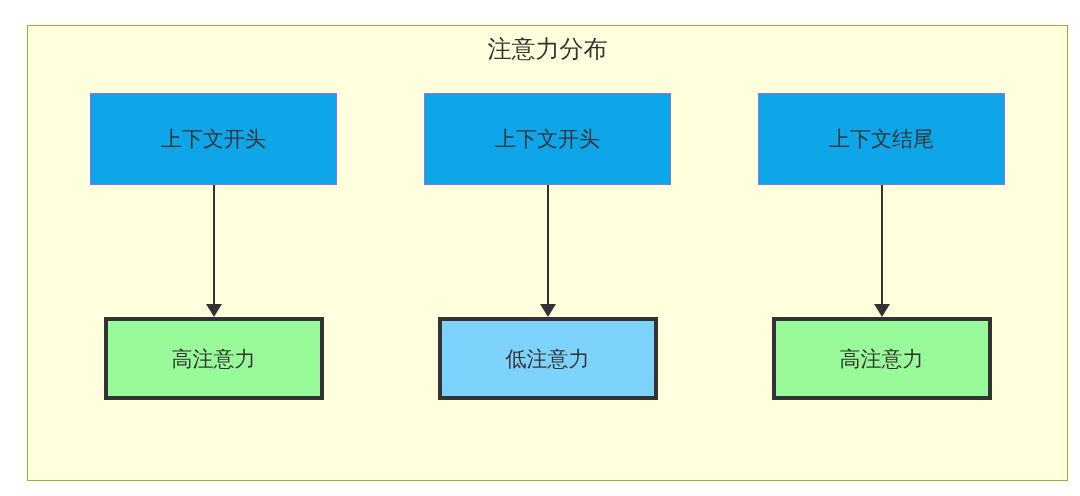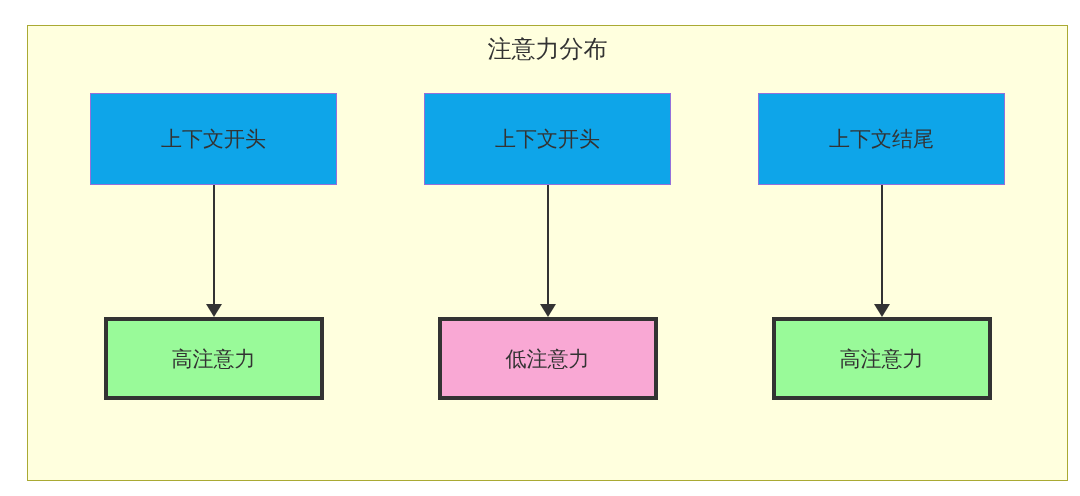--- a/index.html
+++ b/index.html
@@ -75,21 +75,21 @@
     height: 83px;
     box-sizing: border-box;
     border: 4px solid #333333;
     display: flex;
     align-items: center;
     justify-content: center;
     font-size: 21px;
     color: #333333;
   }
   .target-high { background: #99fa99; }
-  .target-low  { background: #f9a8d4; }
+  .target-low  { background: #7dd3fc; }
 </style>
 </head>
 <body>
 
 <div class="diagram-container">
   <div class="diagram-title">注意力分布</div>
 
   <div class="columns">
 
     <div class="column">

